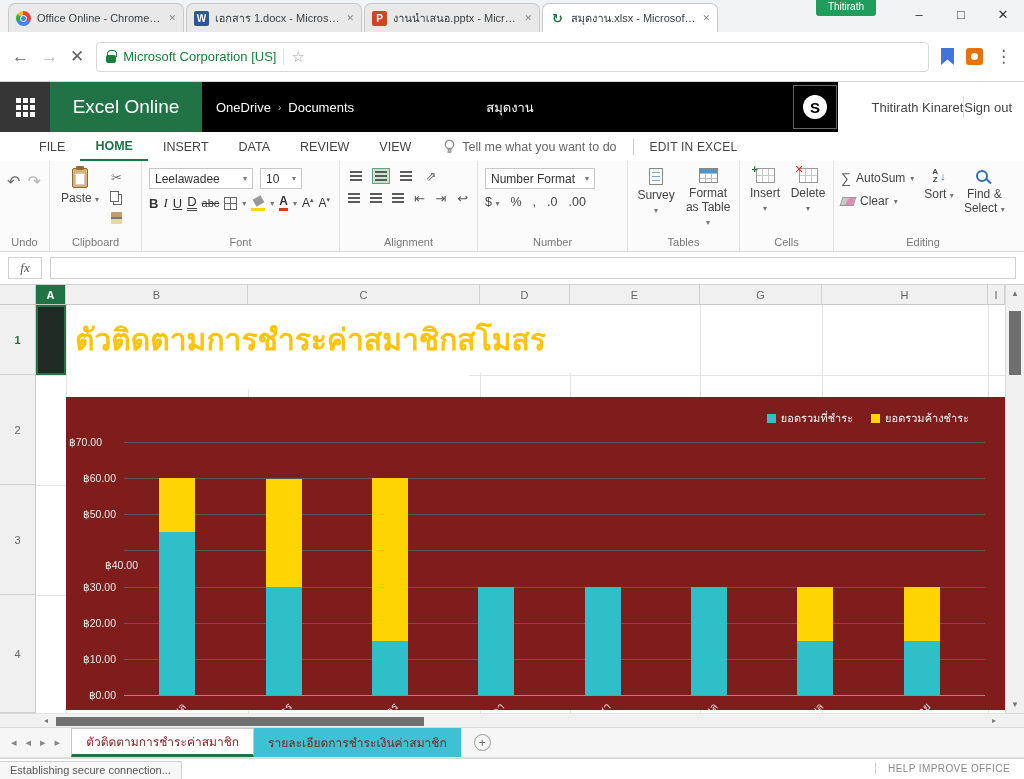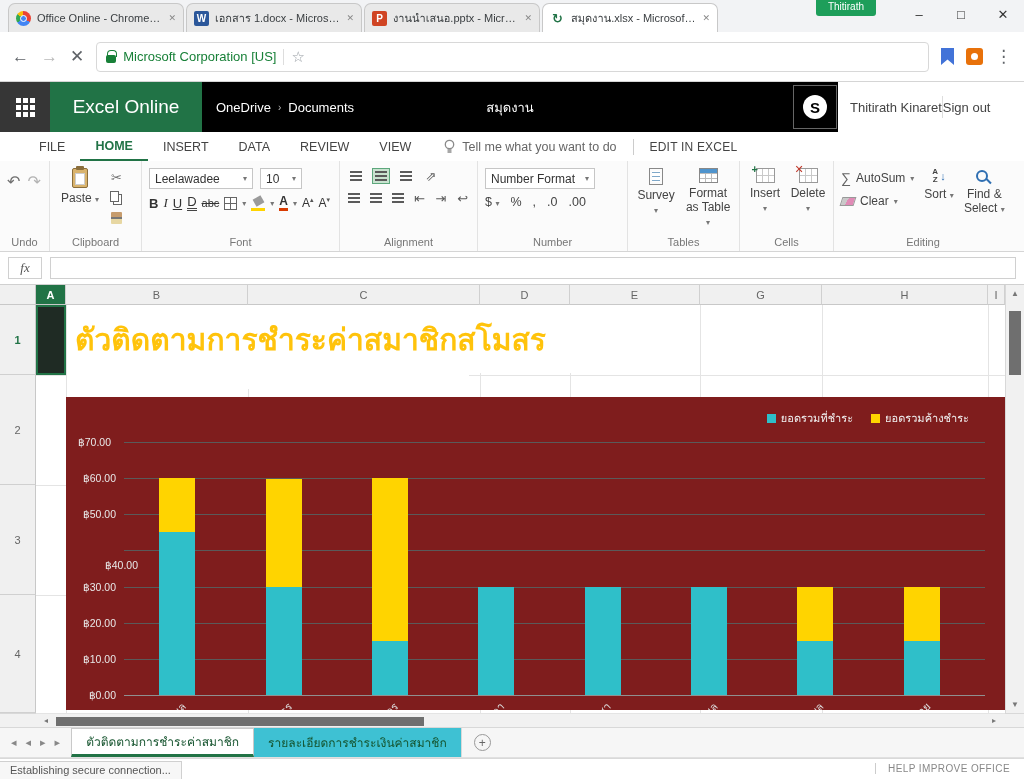--- a/index.html
+++ b/index.html
@@ -43,21 +43,21 @@
   #xl-header { top:82px; height:50px; background:#000; color:#fff; display:flex; align-items:center; }
   .waffle { width:50px; height:50px; background:#363636; display:flex; align-items:center; justify-content:center; }
   .wf { width:5px; height:5px; background:#fff; margin:-14px 0 0 -14px; box-shadow:7px 0 #fff,14px 0 #fff,0 7px #fff,7px 7px #fff,14px 7px #fff,0 14px #fff,7px 14px #fff,14px 14px #fff; }
   .brand { width:152px; height:50px; background:#217346; display:flex; align-items:center; justify-content:center; font-size:19px; }
   .crumbs { margin-left:14px; font-size:13px; display:flex; gap:7px; align-items:center; }
   .crumb-sep { color:#bbb; font-size:10px; }
   .doc-title { position:absolute; left:430px; width:160px; text-align:center; font-size:13px; }
   .share-btn { position:absolute; left:664px; top:0; width:120px; height:50px; background:#24804b; display:flex; gap:9px; align-items:center; justify-content:center; font-size:14px; }
   .skype-btn { position:absolute; left:793px; top:3px; width:44px; height:44px; background:#000; border:1px solid #666; display:flex; align-items:center; justify-content:center; }
   .sk { width:24px; height:24px; background:#fff; border-radius:50%; color:#000; font-weight:bold; font-size:15px; display:flex; align-items:center; justify-content:center; }
-  .account { position:absolute; left:838px; right:0; top:0; bottom:0; background:#fff; color:#444; display:flex; align-items:center; justify-content:flex-start; padding:0 12px; font-size:13px; }
+  .account { position:absolute; left:838px; right:0; top:0; bottom:0; background:#fff; color:#444; display:flex; align-items:center; justify-content:flex-end; padding:0 12px; font-size:13px; }
   .acct-sep { width:1px; height:22px; background:#ddd; }
 
   
   #ribbon-tab-row { top:132px; height:29px; background:#fff; display:flex; align-items:center;padding-left:24px; }
   #rtabs { display:flex; height:100%; }
   .rtab { padding:0 15px; font-size:12.5px; color:#444; display:flex; align-items:center; height:100%; }
   .rtab.active { color:#217346; border-bottom:2px solid #217346; font-weight:bold; }
   .tellme { display:flex; gap:7px; align-items:center; margin-left:18px; color:#666; font-size:12.5px; }
   .vsep { width:1px; height:16px; background:#ccc; margin:0 16px; }
   .editx { color:#444; font-size:12px; letter-spacing:.2px; }
@@ -149,21 +149,21 @@
 
   
   #hscroll { top:713px; height:15px; background:#f1f1f1; border-top:1px solid #d8d8d8; border-bottom:1px solid #d8d8d8; }
   #hscroll .scr-ar { width:16px; top:2px; } 
   #h-left { position:absolute; left:38px; } #h-right { position:absolute; left:auto; right:22px; }
   #hthumb { position:absolute; left:56px; width:368px; top:3px; height:9px; background:#6f6f6f; }
   #sheetbar { top:728px; height:30px; background:#f6f6f6; border-bottom:1px solid #e0e0e0; display:flex; align-items:center; }
   .snav { display:flex; gap:3px; padding:0 8px; }
   .snavbtn { font-size:11px; color:#888; padding:0 3px; }
   .stabs { display:flex; height:100%; }
-  .stab { height:100%; display:flex; align-items:center; padding:0 14px; font-size:12px; color:#14532d; border-right:1px solid #d8d8d8; }
+  .stab { height:100%; display:flex; align-items:center; padding:0 14px; font-size:12px; color:#7f1d1d; border-right:1px solid #d8d8d8; }
   .stab.active { border:1px solid #c9c9c9; border-bottom:3px solid #217346; }
   .add-sheet { width:17px; height:17px; border:1px solid #999; border-radius:50%; display:flex; align-items:center; justify-content:center; color:#666; font-size:12px; margin-left:12px; }
   #statusbar { top:758px; height:21px; background:#fff; border-top:1px solid #d9d9d9; }
   #status-bubble { position:absolute; left:0; bottom:0; padding:2px 10px 3px; background:#f7f7f7; border:1px solid #d0d0d0; border-left:none; border-bottom:none; font-size:11px; color:#555; }
   #status-right { position:absolute; right:14px; top:4px; font-size:10px; color:#888; letter-spacing:.4px; border-left:1px solid #ccc; padding-left:12px; }
 </style>
 </head>
 <body>
 
 <div class="band" id="titlebar">
@@ -443,21 +443,21 @@
         <span class="legend-entry">
           <span class="legend-swatch" style="background: rgb(47, 191, 201);"></span>
           <span class="legend-label">ยอดรวมที่ชำระ</span>
         </span>
         <span class="legend-entry">
           <span class="legend-swatch" style="background: rgb(255, 212, 0);"></span>
           <span class="legend-label">ยอดรวมค้างชำระ</span>
         </span>
       </div>
       <div class="cgrid" style="top: 45px; left: 58px; right: 20px;"></div>
-      <span class="cylab" style="top: 39px; width: 45px;">฿70.00</span>
+      <span class="cylab" style="top: 39px; width: 36px;">฿70.00</span>
       <div class="cgrid" style="top: 81.1429px; left: 58px; right: 20px;"></div>
       <span class="cylab" style="top: 75.1429px; width: 50px;">฿60.00</span>
       <div class="cgrid" style="top: 117.286px; left: 58px; right: 20px;"></div>
       <span class="cylab" style="top: 111.286px; width: 50px;">฿50.00</span>
       <div class="cgrid" style="top: 153.429px; left: 58px; right: 20px;"></div>
       <span class="cylab" style="top: 162px; width: 72px;">฿40.00</span>
       <div class="cgrid" style="top: 189.571px; left: 58px; right: 20px;"></div>
       <span class="cylab" style="top: 183.571px; width: 50px;">฿30.00</span>
       <div class="cgrid" style="top: 225.714px; left: 58px; right: 20px;"></div>
       <span class="cylab" style="top: 219.714px; width: 50px;">฿20.00</span>

